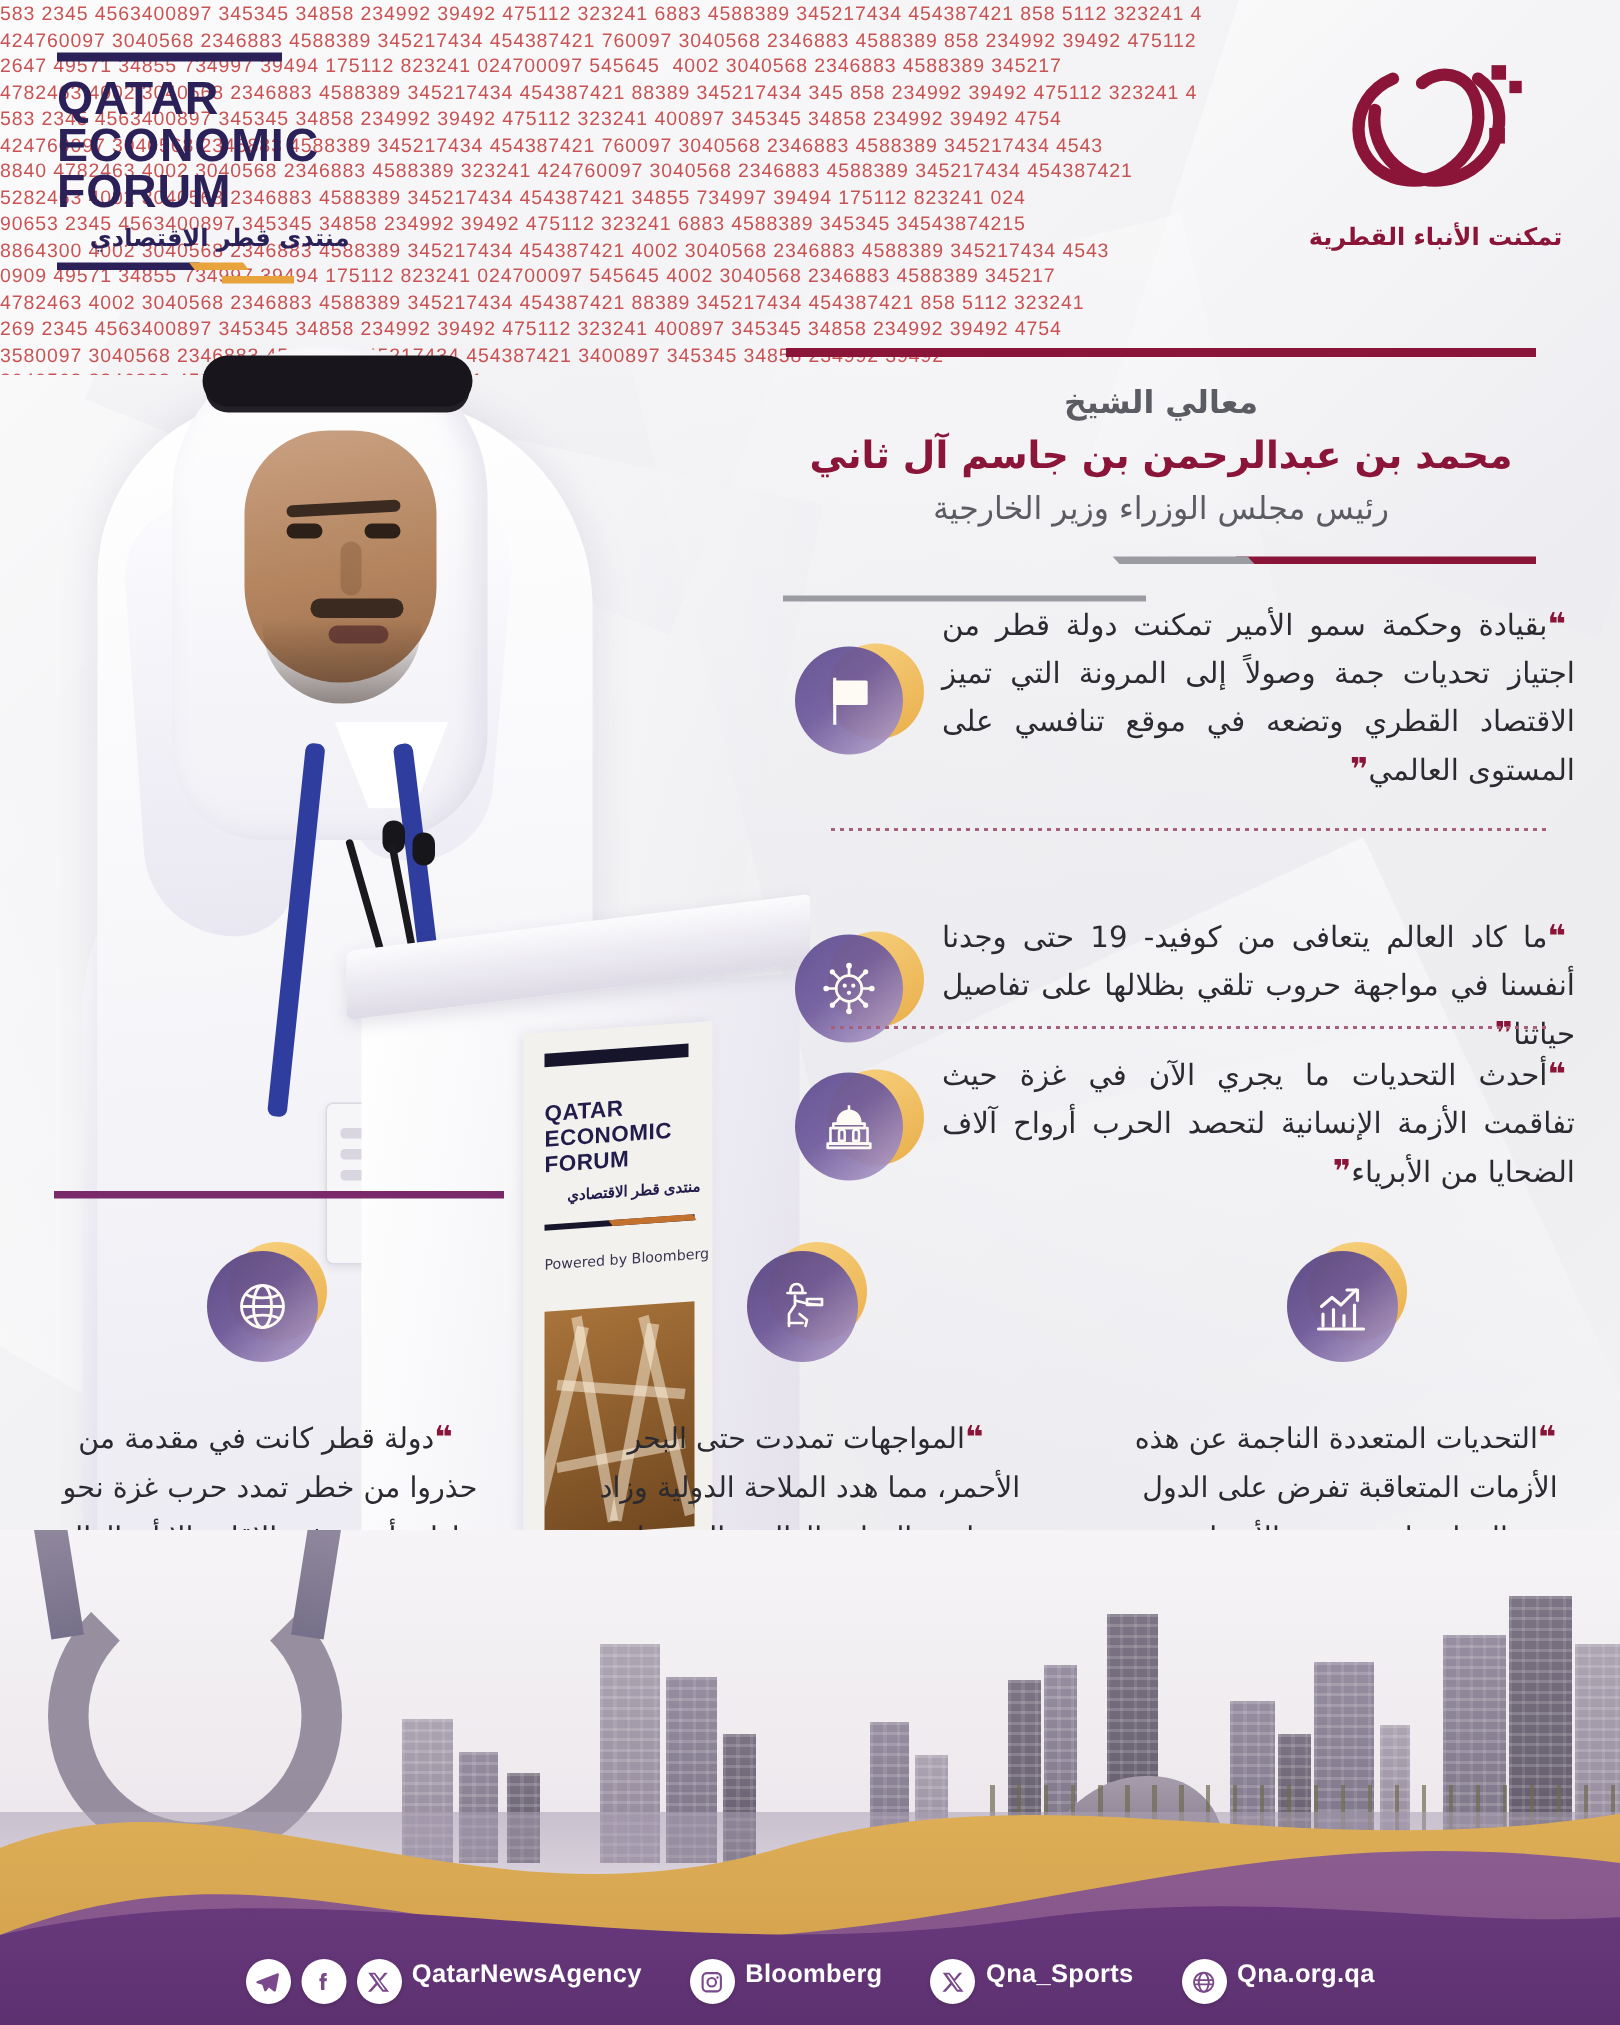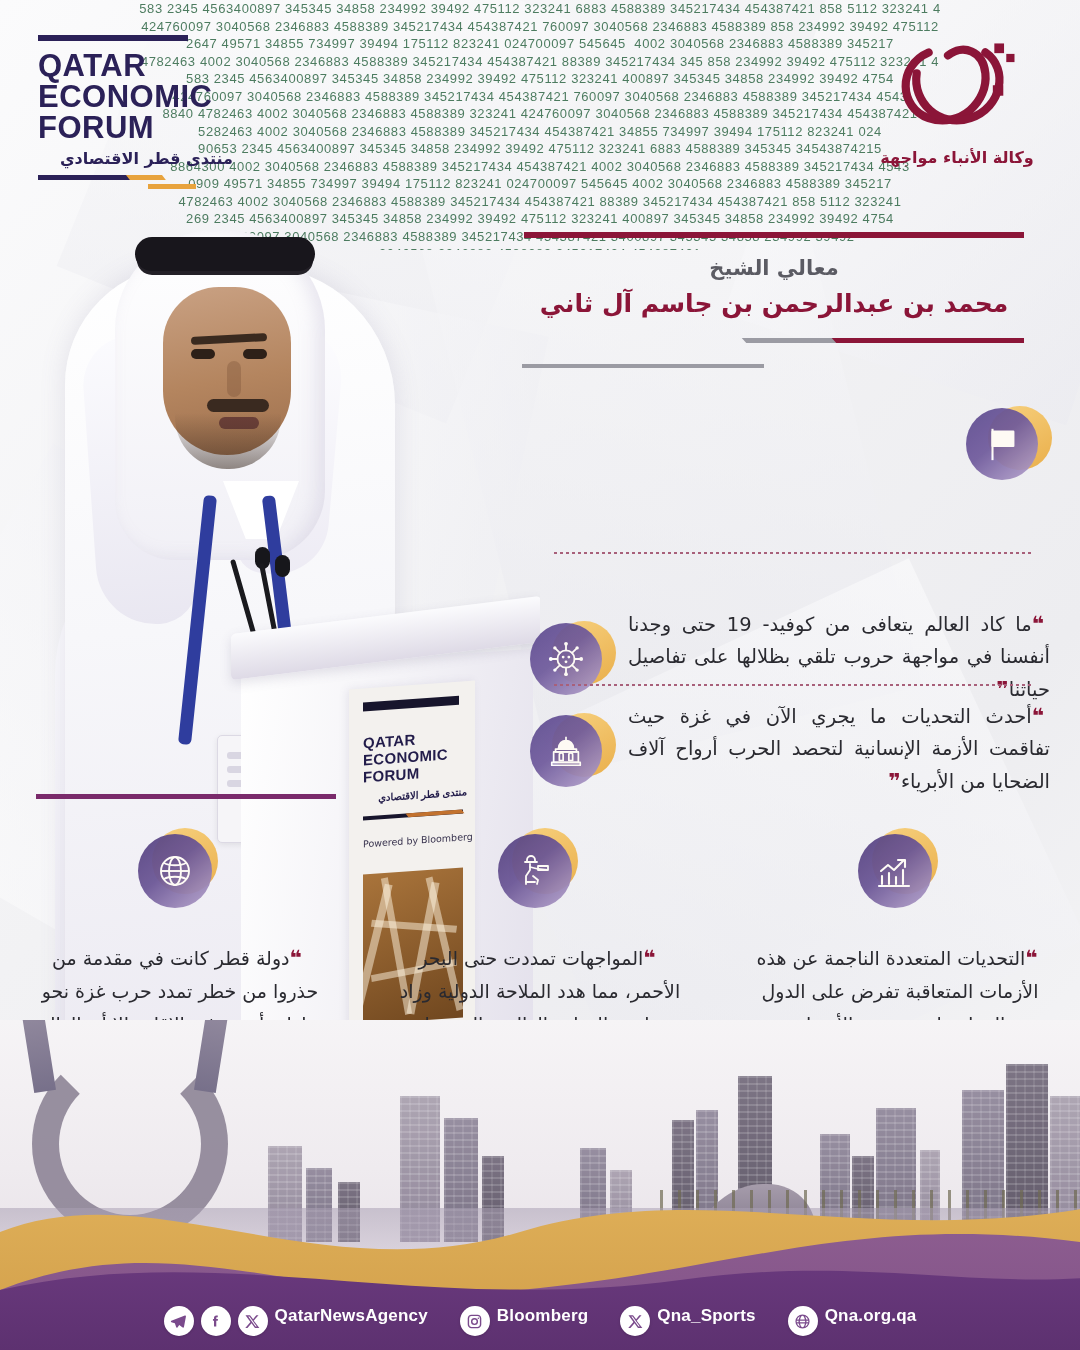--- a/index.html
+++ b/index.html
@@ -14,22 +14,22 @@
   .facet{position:absolute;opacity:.55;}
   .f1{top:-60px;left:120px;width:420px;height:420px;background:linear-gradient(160deg,#ffffff,#e9e9ee);transform:rotate(22deg);}
   .f2{top:180px;left:480px;width:380px;height:560px;background:linear-gradient(200deg,#fafafb,#e6e6ec);transform:rotate(-14deg);}
   .f3{top:-40px;right:-60px;width:360px;height:420px;background:linear-gradient(120deg,#ffffff,#eaeaf0);transform:rotate(18deg);}
   .f4{top:520px;left:-80px;width:420px;height:420px;background:linear-gradient(40deg,#ffffff,#ececf1);transform:rotate(30deg);}
   .f5{top:640px;right:60px;width:480px;height:420px;background:linear-gradient(220deg,#fdfdfe,#e8e8ee);transform:rotate(-25deg);}
   .f6{top:300px;left:200px;width:300px;height:500px;background:linear-gradient(90deg,#ffffff,#efeff3);transform:rotate(12deg);}
 
   
   .numband{position:absolute;top:0;left:0;width:1080px;height:250px;overflow:hidden;
-      color:#14532d;font-family:"Liberation Sans",sans-serif;font-size:13px;line-height:17.5px;
-      letter-spacing:.6px;white-space:pre;opacity:.75;direction:ltr;text-align:center;}
+      color:#b91c1c;font-family:"Liberation Sans",sans-serif;font-size:13px;line-height:17.5px;
+      letter-spacing:.6px;white-space:pre;opacity:.75;direction:ltr;text-align:left;}
   .numband .nl{display:block;}
 
   
   .qef-logo{position:absolute;top:35px;left:38px;width:195px;direction:ltr;text-align:left;}
   .qef-rule{width:150px;height:6px;background:#2b2158;margin-bottom:9px;}
   .qef-word{font-family:"Liberation Sans",sans-serif;font-weight:700;color:#2b2158;
      font-size:31px;line-height:31px;letter-spacing:.5px;}
   .qef-ar{font-size:16px;color:#2b2158;font-weight:700;text-align:right;margin-top:6px;direction:rtl;}
   .qef-underline{position:relative;width:155px;height:14px;margin-top:7px;}
   .qef-underline .seg1{position:absolute;left:0;top:0;width:95px;height:5px;background:#2b2158;}
@@ -224,21 +224,21 @@
   <div class="qna">
     <svg viewBox="0 0 200 150" width="150" height="112">
       <g fill="none" stroke="#8B1538" stroke-width="11" stroke-linecap="round">
         <path d="M62 30 C20 48 22 104 62 118 C104 132 142 96 138 58 C135 28 108 18 88 34"></path>
         <path d="M138 30 C170 52 160 104 118 118 C76 132 40 96 46 58"></path>
       </g>
       <rect x="150" y="18" width="13" height="13" fill="#8B1538"></rect>
       <rect x="166" y="32" width="11" height="11" fill="#8B1538"></rect>
       <rect x="148" y="74" width="14" height="14" fill="#8B1538"></rect>
     </svg>
-    <div class="qna-ar">وكالة الأنباء مواجهة</div>
+    <div class="qna-ar">تمكنت الأنباء القطرية</div>
   </div>
 
   <div class="portrait">
     <div class="ph-shoulder"></div>
     <div class="ph-body"></div>
     <div class="ph-ghutra-l"></div>
     <div class="ph-ghutra-r"></div>
     <div class="ph-ghutra"></div>
     <div class="ph-face"></div>
     <div class="ph-brow"></div>
@@ -286,28 +286,30 @@
           <b style="left:8px;top:96px;width:86px;height:7px;transform:rotate(-7deg)"></b>
         </div>
       </div>
     </div>
   </div>
 
   <div class="name-block">
     <div class="rule-top"></div>
     <div class="nb-honor">معالي الشيخ</div>
     <div class="nb-name">محمد بن عبدالرحمن بن جاسم آل ثاني</div>
+    <div class="nb-role">رئيس مجلس الوزراء وزير الخارجية</div>
     <div class="rule-bot">
       <span class="rb1"></span>
         <span class="rb2"></span>
         <span class="rb3"></span>
     </div>
   </div>
 
   <div class="qrow r1">
+    <div class="qtext"><span class="qm close">❝</span><span>بقيادة وحكمة سمو الأمير تمكنت دولة قطر من اجتياز تحديات جمة وصولاً إلى المرونة التي تميز الاقتصاد القطري وتضعه في موقع تنافسي على المستوى العالمي</span><span class="qm open">❞</span></div>
     <div class="ibadge">
       <span class="gold"></span>
       <span class="purp">
         <svg viewBox="0 0 40 40" fill="none" stroke="#ffffff" stroke-width="2.2" stroke-linejoin="round">
           <path d="M10 4 L10 37"></path>
             <path d="M10 7 L32 7 L32 22 L10 22 Z" fill="#ffffff" stroke="none"></path>
           <path d="M10 7 L32 7 L32 22 L10 22 Z"></path>
         </svg>
       </span>
     </div>

